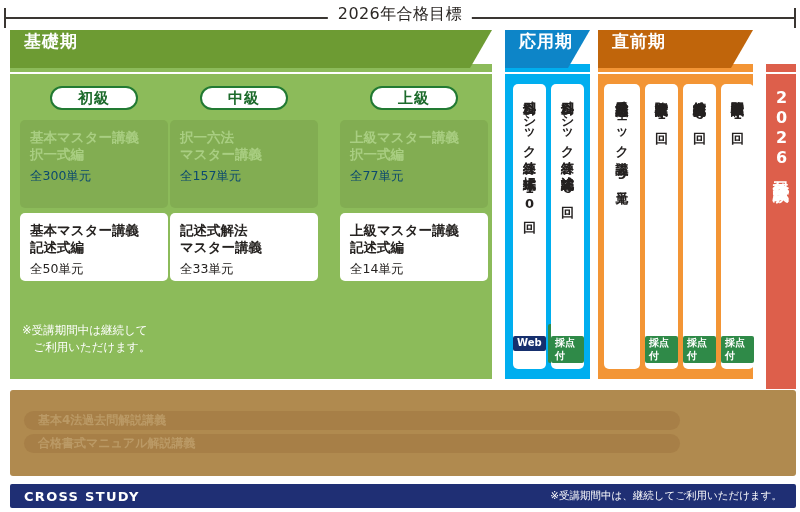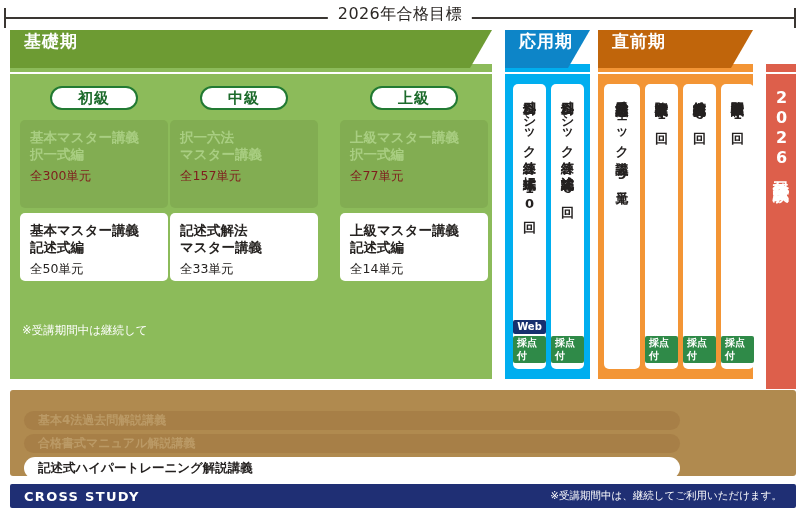--- a/index.html
+++ b/index.html
@@ -63,40 +63,40 @@
   .lvl-badge{
     width:88px;height:24px;border-radius:14px;background:#fff;border:2.5px solid #227a33;
     display:flex;align-items:center;justify-content:center;color:#1d6b2c;
     font-size:15px;font-weight:bold;letter-spacing:1px;box-sizing:border-box;margin:0 auto 10px auto;
   }
   .card{border-radius:5px;padding:9px 10px;box-sizing:border-box;}
   .card .t{font-size:13.5px;font-weight:bold;line-height:1.28;}
   .card .u{font-size:12.5px;margin-top:4px;}
   .card.ghost{background:#82ad52;color:#a7cc80;height:88px;}
   .card.ghost .t{color:#a9ce82;}
-  .card.ghost .u{color:#7f1d1d;}
+  .card.ghost .u{color:#0c4a6e;}
   .card.solid{background:#ffffff;color:#262321;margin-top:5px;height:68px;}
 
   .green-note{
     position:absolute;left:22px;top:322px;font-size:11.5px;color:#ffffff;line-height:1.45;
   }
 
   
   .vcol{
     position:absolute;background:#fff;border-radius:5px;
     display:flex;flex-direction:column;align-items:center;
     box-sizing:border-box;padding-top:8px;
   }
   .vcol .vtxt{
     writing-mode:vertical-rl;text-orientation:upright;
     font-size:13px;font-weight:bold;color:#242120;line-height:1.16;
     letter-spacing:0px;height:232px;
   }
   .badges{position:absolute;bottom:6px;left:0;width:100%;
-          display:flex;flex-direction:column;align-items:center;gap:2px;}
+          display:flex;align-items:center;gap:2px;}
   .bdg{font-size:10px;font-weight:bold;color:#fff;padding:1px 4px;border-radius:2px;
        letter-spacing:0px;line-height:1.25;}
   .bdg.web{background:#16306e;}
   .bdg.mark{background:#2f8a48;}
 
   .v-b1{left:513px;top:84px;width:33px;height:285px;}
   .v-b2{left:551px;top:84px;width:33px;height:285px;}
   .v-o1{left:604px;top:84px;width:36px;height:285px;}
   .v-o2{left:645px;top:84px;width:33px;height:285px;}
   .v-o3{left:683px;top:84px;width:33px;height:285px;}
@@ -191,20 +191,21 @@
     </div>
     <div class="card solid">
       <div class="t">上級マスター講義</div>
       <div class="t">記述式編</div>
       <div class="u">全14単元</div>
     </div>
   </div>
 
   <div class="green-note">
     <div>※受講期間中は継続して</div>
+    <div>　ご利用いただけます。</div>
   </div>
 
   <div class="panel p-blue"></div>
 
   <div class="vcol v-b1">
     <div class="vtxt">科目別ベーシック答練 択一式編 10回</div>
     <div class="badges">
       <div class="bdg web">Web</div>
       <div class="bdg mark">採点付</div>
     </div>
@@ -248,23 +249,20 @@
     <div class="vt">2026年司法書士試験</div>
   </div>
 
   <div class="p-brown">
     <div class="bar ghost b1">
       <span>基本4法過去問解説講義</span>
     </div>
     <div class="bar ghost b2">
       <span>合格書式マニュアル解説講義</span>
     </div>
-    <div class="bar solid b3">
-      <span>記述式ハイパートレーニング解説講義</span>
-    </div>
   </div>
 
   <div class="footer">
     <div class="brand">CROSS STUDY</div>
     <div class="note">※受講期間中は、継続してご利用いただけます。</div>
   </div>
 
 </div>
 
 </body></html>

